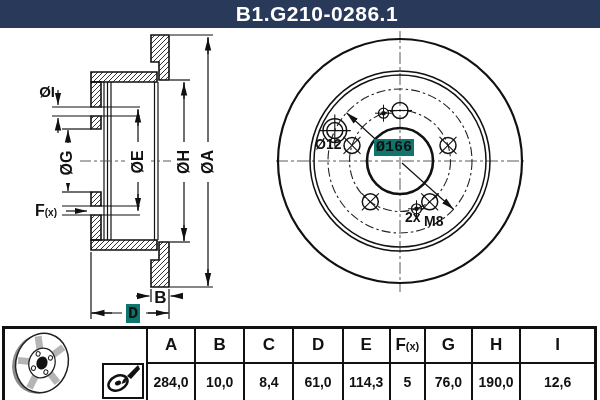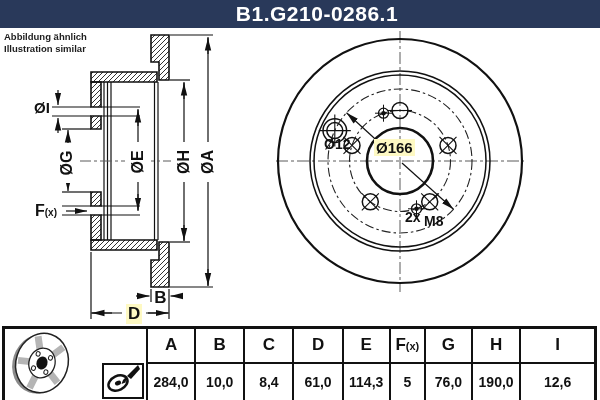--- a/index.html
+++ b/index.html
@@ -12,21 +12,21 @@
   
   #note{position:absolute;left:4px;top:31px;font-size:9.5px;line-height:11.5px;font-weight:bold;color:#1d1d1d;}
   
   #drawing{position:absolute;left:0;top:28px;}
   
   .lbl{position:absolute;font-weight:bold;color:#111;white-space:nowrap;}
   .rot{width:40px;height:26px;line-height:26px;text-align:center;transform:rotate(-90deg);
        background:#fff;font-size:16px;}
   .big{font-size:17px;}
   .mid{font-size:14px;}
-  .whitebg{background:#fef9c3;padding:0 2px;}
+  .whitebg{background:#0f766e;padding:0 2px;font-family:Liberation Mono, monospace;}
   
   #dimtable{position:absolute;left:2px;top:326px;width:595px;border-collapse:collapse;
             table-layout:fixed;background:#fff;}
   #dimtable td,#dimtable th{border:2px solid #111;text-align:center;vertical-align:middle;
             color:#111;padding:0;overflow:hidden;}
   #dimtable{border:3px solid #111;}
   #dimtable th{font-size:17px;font-weight:bold;height:31px;}
   #dimtable td.val{font-size:14px;font-weight:bold;height:35px;}
   #dimtable .sub{font-size:11px;font-weight:bold;}
   #imgcell{position:relative;}
@@ -34,24 +34,20 @@
 </style>
 </head>
 <body>
 
 <div id="stage">
 
   <div id="topbar">
     <span class="ttl">B1.G210-0286.1</span>
   </div>
 
-  <div id="note">
-    <div>Abbildung ähnlich</div>
-    <div>Illustration similar</div>
-  </div>
 
   <svg id="drawing" width="600" height="297" viewBox="0 28 600 297">
     <defs>
       <pattern id="hatch" patternUnits="userSpaceOnUse" width="5" height="5">
         <path d="M-1,6 L6,-1" stroke="#333" stroke-width="1"></path>
       </pattern>
       <marker id="ah" markerUnits="userSpaceOnUse" markerWidth="13" markerHeight="10" refX="12.5" refY="5" orient="auto">
         <path d="M12.5,5 L0,1.8 L0,8.2 Z" fill="#111"></path>
       </marker>
     </defs>
@@ -155,29 +151,29 @@
         <path d="M408,208.8 H425 M416.5,200.3 V217.3" stroke-width="1"></path>
       </g>
 
       <g stroke-width="1.2">
         <path d="M379,142.5 L346.5,112.8" marker-end="url(#ah)"></path>
         <path d="M402,163 L453.5,209.2" marker-end="url(#ah)"></path>
       </g>
     </g>
   </svg>
 
-  <div class="lbl" style="left:29px;top:99px;width:26px;text-align:center;font-size:15px;">ØI</div>
+  <div class="lbl" style="left:29px;top:83px;width:26px;text-align:right;font-size:15px;">ØI</div>
   <div class="lbl rot" style="left:47px;top:150px;">ØG</div>
   <div class="lbl rot" style="left:118px;top:149px;">ØE</div>
   <div class="lbl rot" style="left:164px;top:149px;">ØH</div>
   <div class="lbl rot" style="left:188px;top:149px;">ØA</div>
   <div class="lbl" style="left:35px;top:202px;font-size:16px;"><span>F</span><span style="font-size:10px;">(x)</span></div>
   <div class="lbl big" style="left:152px;top:288px;width:17px;text-align:center;">B</div>
   <div class="lbl big whitebg" style="left:126px;top:304px;">D</div>
-  <div class="lbl mid" style="left:324px;top:136px;text-align:center;">Ø12</div>
+  <div class="lbl mid" style="left:315px;top:136px;text-align:center;">Ø12</div>
   <div class="lbl whitebg" style="left:374px;top:139px;font-size:15px;">Ø166</div>
   <div class="lbl mid" style="left:424px;top:213px;">M8</div>
   <div class="lbl mid" style="left:405px;top:209px;">2x</div>
 
   <table id="dimtable">
     <colgroup>
       <col style="width:143px">
         <col style="width:48px">
         <col style="width:49px">
         <col style="width:49px">

